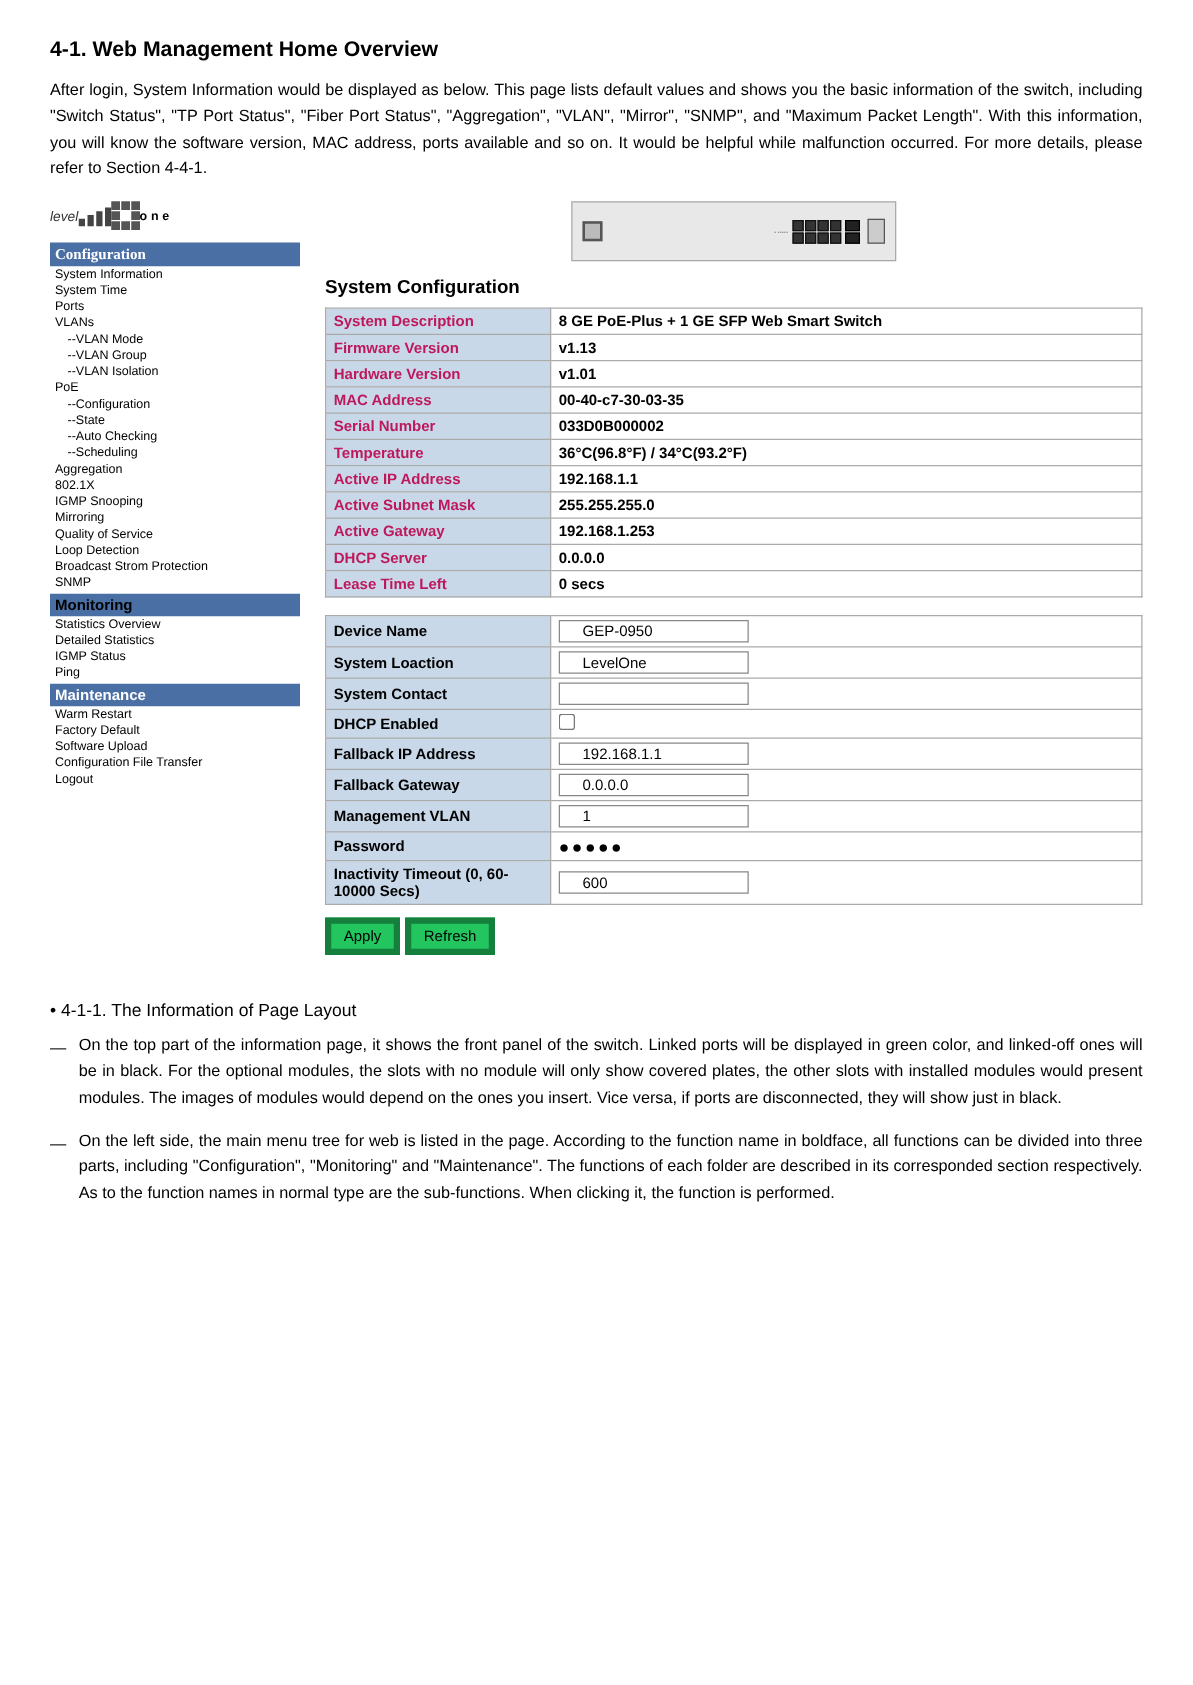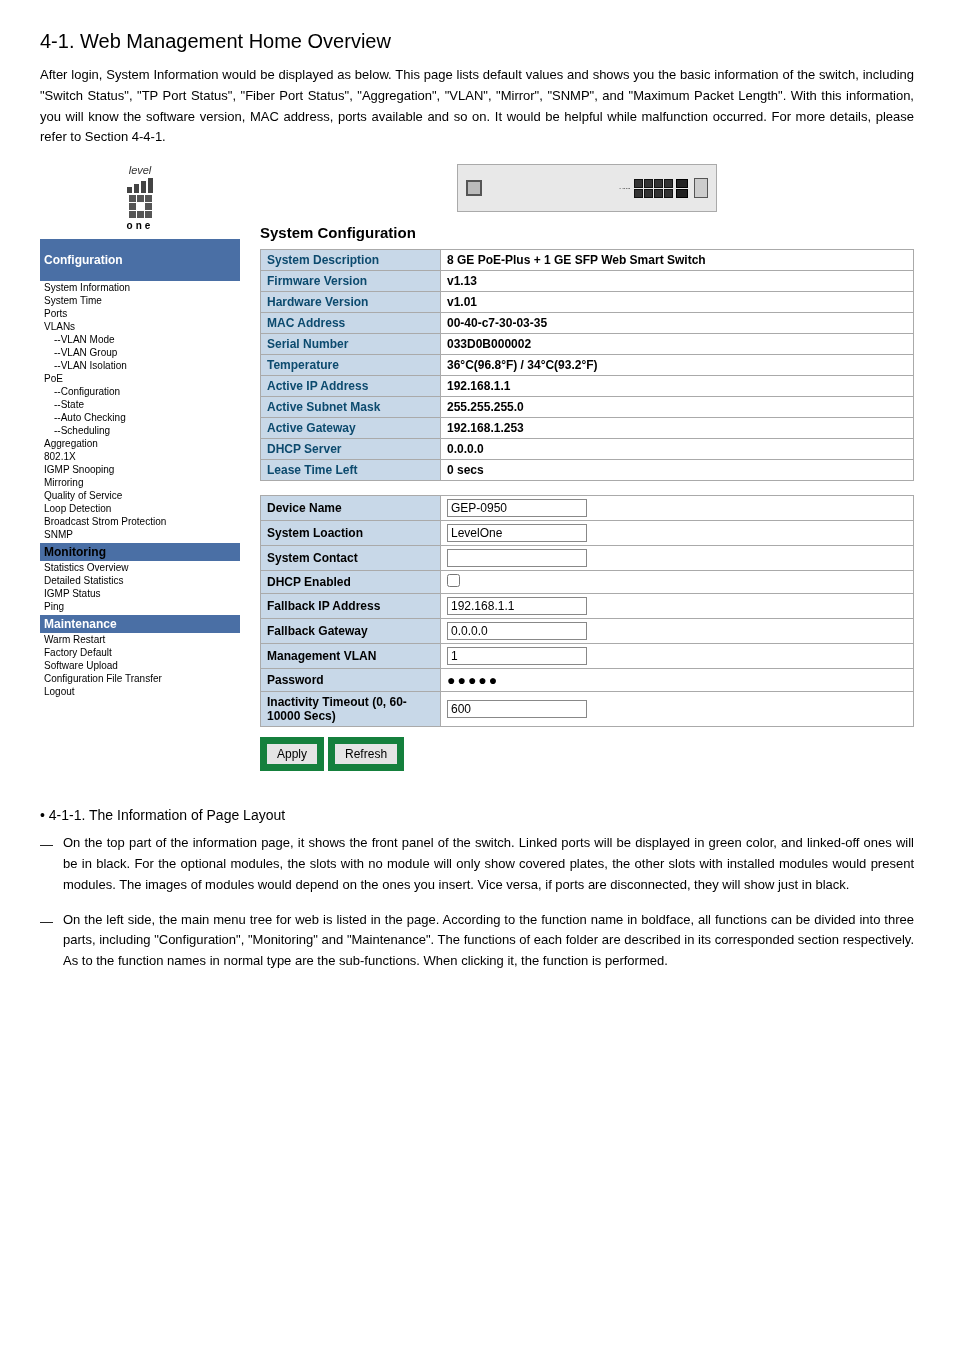--- a/index.html
+++ b/index.html
@@ -6,22 +6,22 @@
     body {
       font-family: Arial, sans-serif;
       font-size: 13px;
       background: #fff;
       color: #000;
       padding: 30px 40px;
       max-width: 954px;
     }
 
     h2.section-title {
-      font-size: 20px;
-      font-weight: normal;
+      font-size: 17px;
+      font-weight: bold;
       margin-bottom: 12px;
     }
 
     p.intro {
       font-size: 13px;
       line-height: 1.6;
       text-align: justify;
       margin-bottom: 16px;
     }
 
@@ -33,32 +33,33 @@
 
     
     .sidebar {
       width: 200px;
       flex-shrink: 0;
       font-size: 12px;
     }
 
     .sidebar-logo {
       display: flex;
-      flex-direction: column;
+      flex-direction: row;
       align-items: center;
       margin-bottom: 8px;
     }
 
     .sidebar-section-header {
       background: #4a6fa5;
       color: #fff;
-      padding: 14px 4px;
+      padding: 2px 4px;
       font-weight: bold;
       font-size: 12px;
       margin-top: 2px;
+      font-family: Liberation Serif, serif;
     }
 
     .sidebar-item {
       padding: 1px 4px;
       cursor: pointer;
       color: #000;
       font-size: 10px;
     }
 
     .sidebar-item.indented {
@@ -122,21 +123,21 @@
 
     .config-table td {
       border: 1px solid #aaa;
       padding: 3px 6px;
     }
 
     .config-table td:first-child {
       background: #c8d8e8;
       font-weight: bold;
       width: 180px;
-      color: #0c4a6e;
+      color: #be185d;
     }
 
     .config-table td:last-child {
       background: #fff;
       font-weight: bold;
     }
 
     
     .edit-table {
       width: 100%;
@@ -155,46 +156,46 @@
       font-weight: bold;
       width: 180px;
     }
 
     .edit-table td:last-child {
       background: #fff;
     }
 
     .edit-table input[type="text"] {
       border: 1px solid #888;
-      padding: 1px 3px;
-      font-size: 12px;
-      width: 140px;
+      padding: 1px 18px;
+      font-size: 12px;
+      width: 152px;
     }
 
     .edit-table input[type="checkbox"] {
       margin: 0;
     }
 
     .password-dots {
       font-size: 14px;
       letter-spacing: 2px;
     }
 
     .btn-row {
       display: flex;
       gap: 4px;
       margin-bottom: 16px;
     }
 
     .btn {
       padding: 3px 10px;
       font-size: 12px;
-      border: 7px solid #15803d;
+      border: 5px solid #15803d;
       cursor: pointer;
-      background: #e5e5e5;
+      background: #22c55e;
     }
 
     
     .sub-section-title {
       font-size: 14px;
       font-weight: normal;
       margin-bottom: 10px;
     }
 
     .bullet-item {

